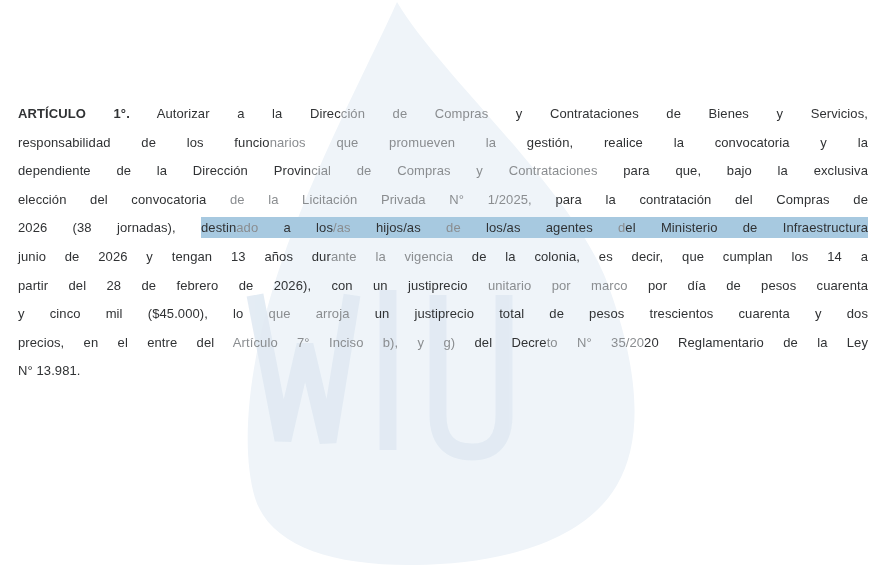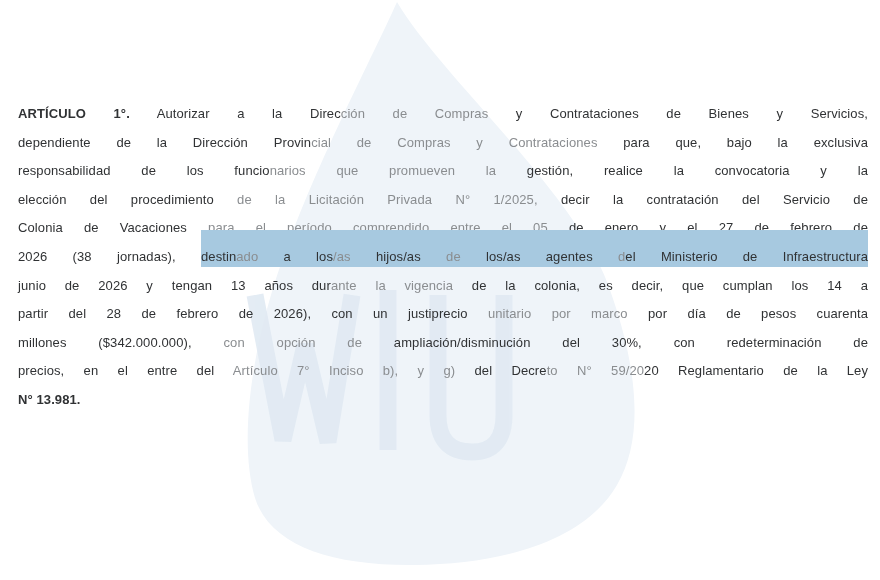--- a/index.html
+++ b/index.html
@@ -36,27 +36,26 @@
     line-height: 28.6px;
     color: var(--text-dark, #303234);
     letter-spacing: 0.1px;
   }
   .line {
     text-align: justify;
     text-align-last: justify;
   }
   .line.last {
     text-align-last: left;
-    font-weight: bold;
   }
   .seg-b { font-weight: 700; }
   .seg-g { color: var(--text-gray, #8a8d90); }
   .seg-hl {
     background-color: var(--hl, #a7c9e0);
-    padding-top: 19px;
+    padding-top: 3px;
     padding-bottom: 3px;
     box-decoration-break: clone;
     -webkit-box-decoration-break: clone;
   }
 </style>
 </head>
 <body>
 
 <div class="page">
 
@@ -70,25 +69,24 @@
          C 572,190 440,75 397,2 Z" fill="#eff4f9"></path>
     <g id="wm-glyphs" fill="none" stroke="#e1eaf3" stroke-width="17" opacity="0.9">
       <path d="M255,295 L283,440 L305,345 L328,442 L352,295"></path>
       <path d="M388,290 L388,450"></path>
       <path d="M438,295 L438,415 Q438,452 472,452 Q504,452 504,415 L504,295"></path>
     </g>
   </svg>
 
   <div class="para">
       <div class="line"><span class="seg-b">ARTÍCULO 1°.</span><span class=""> Autorizar a la Direc</span><span class="seg-g">ción de Compras</span><span class=""> y Contrataciones de Bienes y Servicios,</span></div>
+      <div class="line"><span class="">responsabilidad de los funcio</span><span class="seg-g">narios que promueven la </span><span class="">gestión, realice la convocatoria y la</span></div>
       <div class="line"><span class="">dependiente de la Dirección Provin</span><span class="seg-g">cial de Compras y Contrataciones</span><span class=""> para que, bajo la exclusiva</span></div>
-      <div class="line"><span class="">responsabilidad de los funcio</span><span class="seg-g">narios que promueven la </span><span class="">gestión, realice la convocatoria y la</span></div>
-      <div class="line"><span class="">elección del procedimiento </span><span class="seg-g">de la Licitación Privada N° 1/2025,</span><span class=""> decir la contratación del Servicio de</span></div>
-      <div class="line"><span class="">Colonia de Vacaciones </span><span class="seg-g">para el período comprendido entre el 05</span><span class=""> de enero y el 27 de febrero de</span></div>
+      <div class="line"><span class="">elección del convocatoria </span><span class="seg-g">de la Licitación Privada N° 1/2025,</span><span class=""> para la contratación del Compras de</span></div>
       <div class="line"><span class="">2026 (38 jornadas), </span><span class="seg-hl">destin</span><span class="seg-g seg-hl">ado</span><span class="seg-hl"> a los</span><span class="seg-g seg-hl">/as</span><span class="seg-hl"> hijos/as </span><span class="seg-g seg-hl">de </span><span class="seg-hl">los/as agentes </span><span class="seg-g seg-hl">d</span><span class="seg-hl">el Ministerio de Infraestructura</span></div>
       <div class="line"><span class="">junio de 2026 y tengan 13 años dur</span><span class="seg-g">ante la vigencia</span><span class=""> de la colonia, es decir, que cumplan los 14 a</span></div>
       <div class="line"><span class="">partir del 28 de febrero de 2026), con un justiprecio </span><span class="seg-g">unitario por marco </span><span class="">por día de pesos cuarenta</span></div>
-      <div class="line"><span class="">millones ($342.000.000), </span><span class="seg-g">con opción de </span><span class="">ampliación/disminución del 30%, con redeterminación de</span></div>
-      <div class="line"><span class="">precios, en el entre del </span><span class="seg-g">Artículo 7° Inciso b), y g)</span><span class=""> del Decre</span><span class="seg-g">to N° 59/20</span><span class="">20 Reglamentario de la Ley</span></div>
+      <div class="line"><span class="">y cinco mil ($45.000), lo </span><span class="seg-g">que arroja </span><span class="">un justiprecio total de pesos trescientos cuarenta y dos</span></div>
+      <div class="line"><span class="">precios, en el entre del </span><span class="seg-g">Artículo 7° Inciso b), y g)</span><span class=""> del Decre</span><span class="seg-g">to N° 35/20</span><span class="">20 Reglamentario de la Ley</span></div>
       <div class="line last"><span class="">N° 13.981.</span></div>
     </div>
 
 </div>
 
 </body></html>

